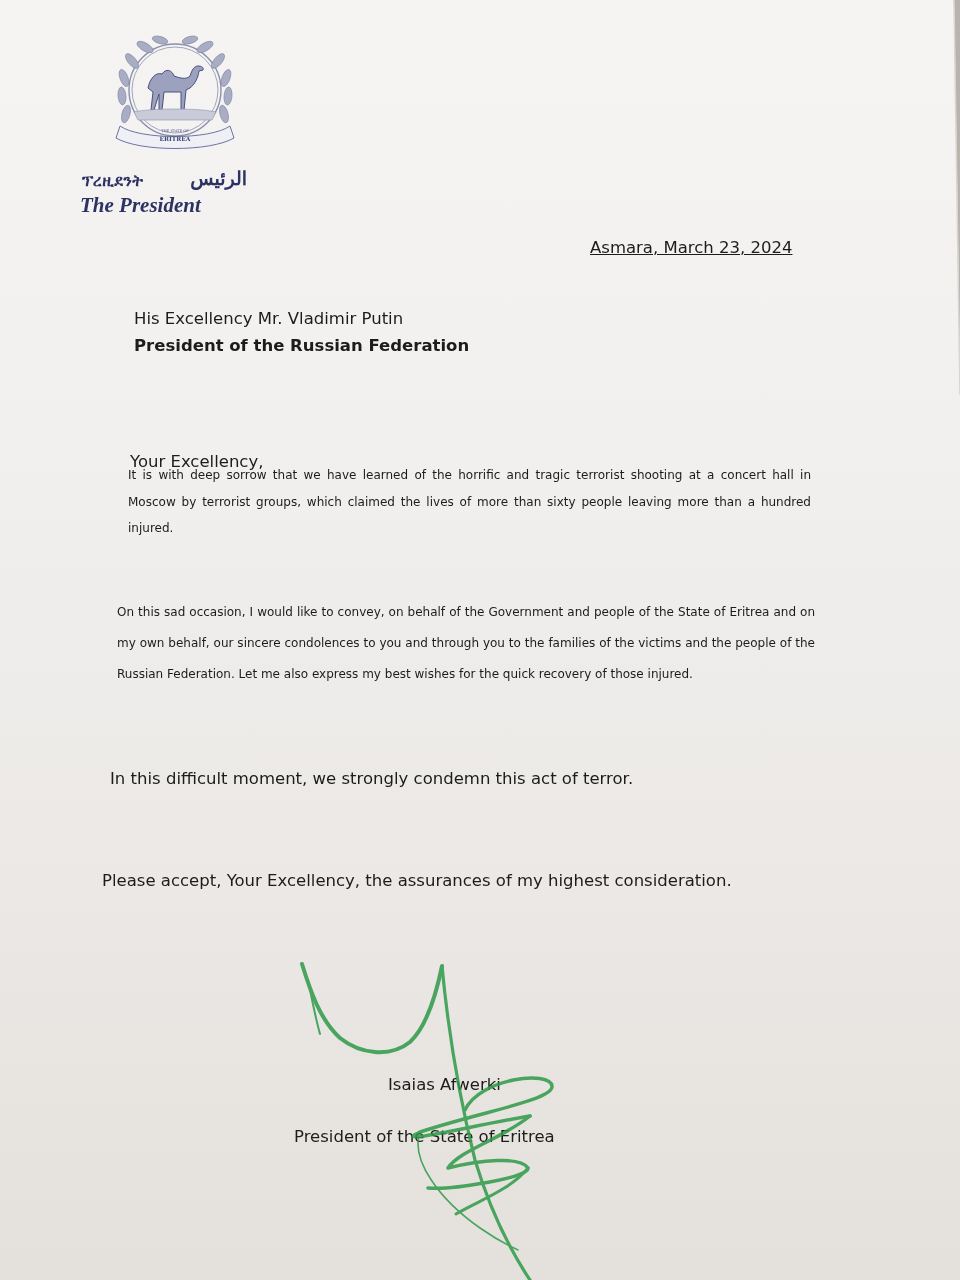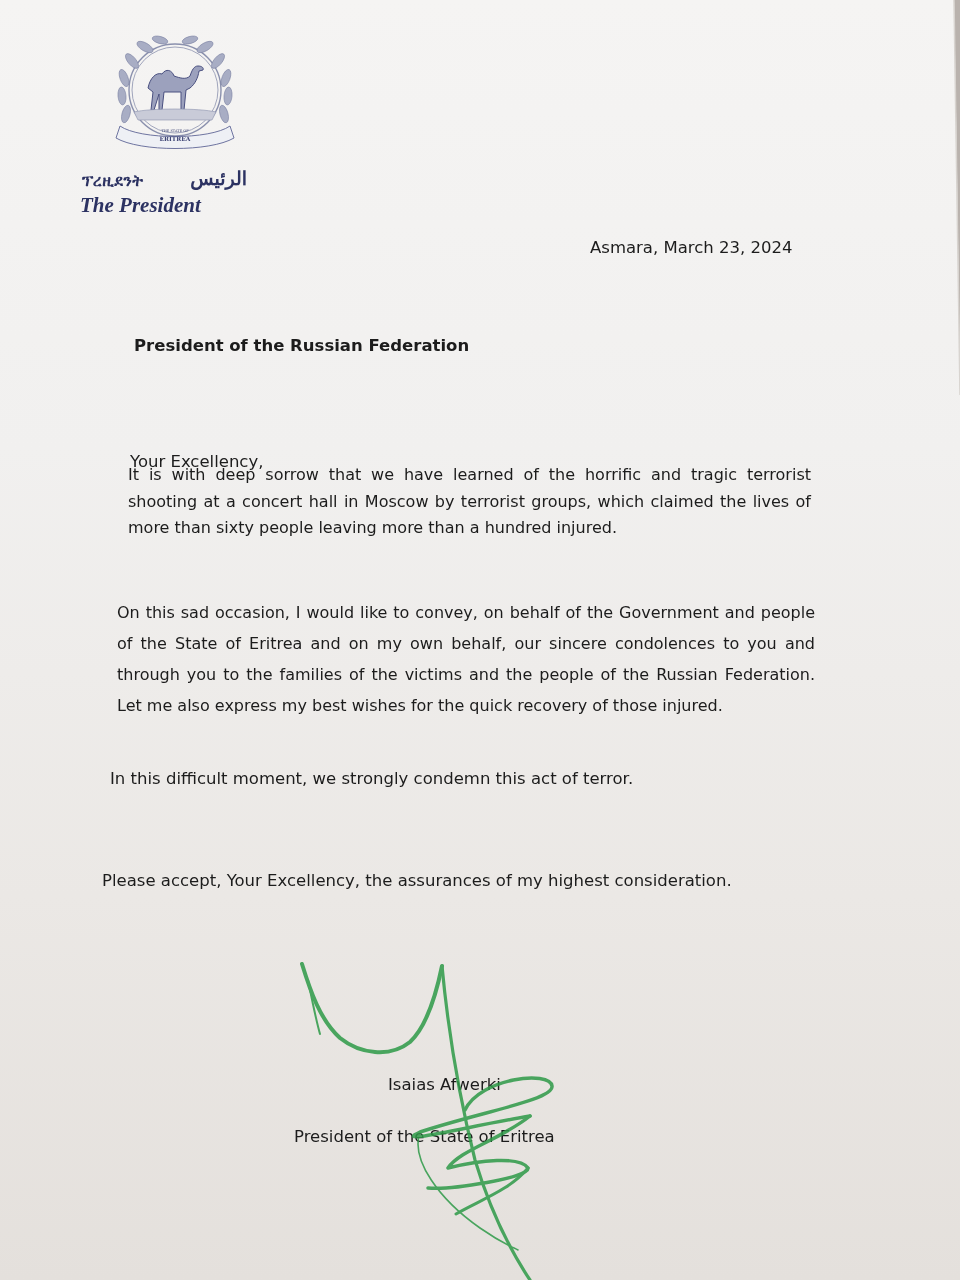--- a/index.html
+++ b/index.html
@@ -28,21 +28,21 @@
     .lh-title {
       position: absolute; left: 0; top: 165px; font-family: "Liberation Serif", serif;
       font-style: italic; font-weight: bold; font-size: 21px; color: #2c3262; white-space: nowrap;
     }
     .txt {
       position: absolute; font-family: "DejaVu Sans", sans-serif; color: #1c1c1c;
       font-size: 16.5px; white-space: nowrap;
     }
     .para {
       position: absolute; font-family: "DejaVu Sans", sans-serif; color: #1c1c1c;
-      font-size: 16px; text-align: justify; text-align-last: left;
+      font-size: 12px; text-align: justify; text-align-last: left;
     }
     .signature { position: absolute; left: 280px; top: 950px; width: 360px; height: 330px; pointer-events: none; }
   </style>
 </head>
 <body>
 
 <div class="paper">
 
   <svg class="desk-edge" viewBox="0 0 100 420" preserveAspectRatio="none">
     <path d="M94,0 L100,0 L100,420 L100,395 C99,300 97,150 94,0 Z" fill="#b9b2ad"></path>
@@ -81,22 +81,23 @@
       <text x="75" y="113" text-anchor="middle" font-family="DejaVu Serif, serif" font-size="6" fill="#3c4273" font-weight="bold">ERITREA</text>
       <text x="75" y="104" text-anchor="middle" font-family="DejaVu Serif, serif" font-size="3.5" fill="#3c4273">THE STATE OF</text>
     </svg>
     <div class="lh-scripts">
       <span class="lh-tigrinya">ፕረዚደንት</span>
       <span class="lh-arabic">الرئيس</span>
     </div>
     <div class="lh-title">The President</div>
   </div>
 
-  <div class="txt" style="left:590px; top:238px;">Asmara, March 23, 2024</div>
+  <div class="txt" style="left:590px; top:238px;text-decoration:underline;">Asmara, March 23, 2024</div>
 
+  <div class="txt" style="left:134px; top:309px;">His Excellency Mr. Vladimir Putin</div>
   <div class="txt" style="left:134px; top:336px;font-weight:bold;">President of the Russian Federation</div>
 
   <div class="txt" style="left:130px; top:425px;margin-top:27px;">Your Excellency,</div>
 
   <div class="para" style="left:128px; top:462px; width:683px; line-height:26.5px;">It is with deep sorrow that we have learned of the horrific and tragic terrorist shooting at a concert hall in Moscow by terrorist groups, which claimed the lives of more than sixty people leaving more than a hundred injured.</div>
   <div class="para" style="left:117px; top:597px; width:698px; line-height:31px;">On this sad occasion, I would like to convey, on behalf of the Government and people of the State of Eritrea and on my own behalf, our sincere condolences to you and through you to the families of the victims and the people of the Russian Federation. Let me also express my best wishes for the quick recovery of those injured.</div>
   <div class="txt" style="left:110px; top:769px;">In this difficult moment, we strongly condemn this act of terror.</div>
 
   <div class="txt" style="left:102px; top:871px;">Please accept, Your Excellency, the assurances of my highest consideration.</div>
 

